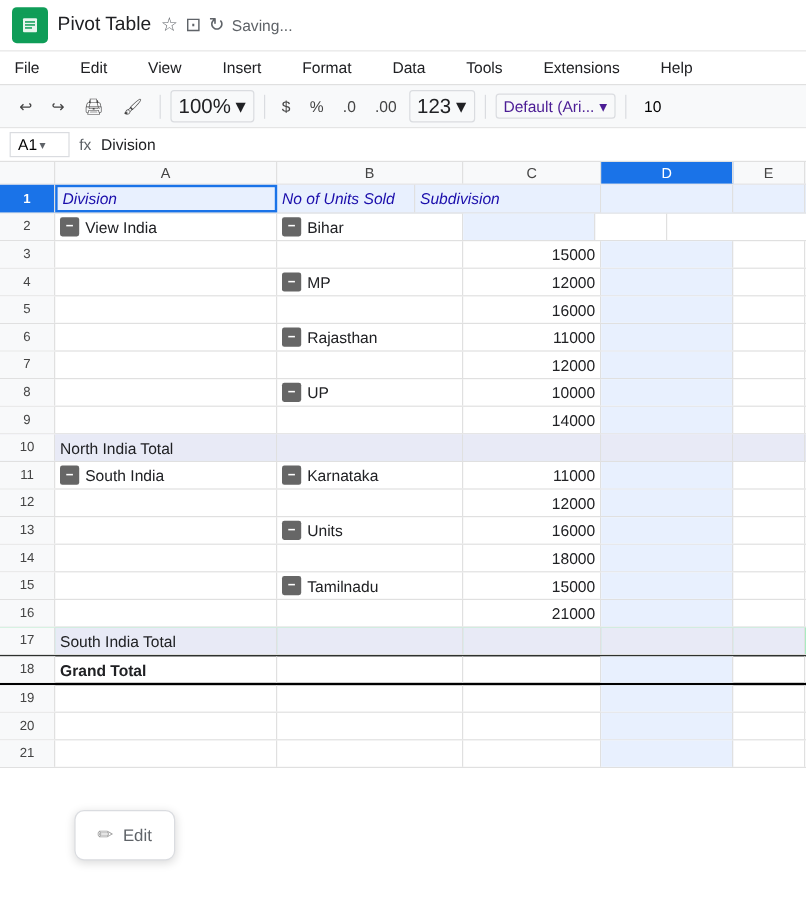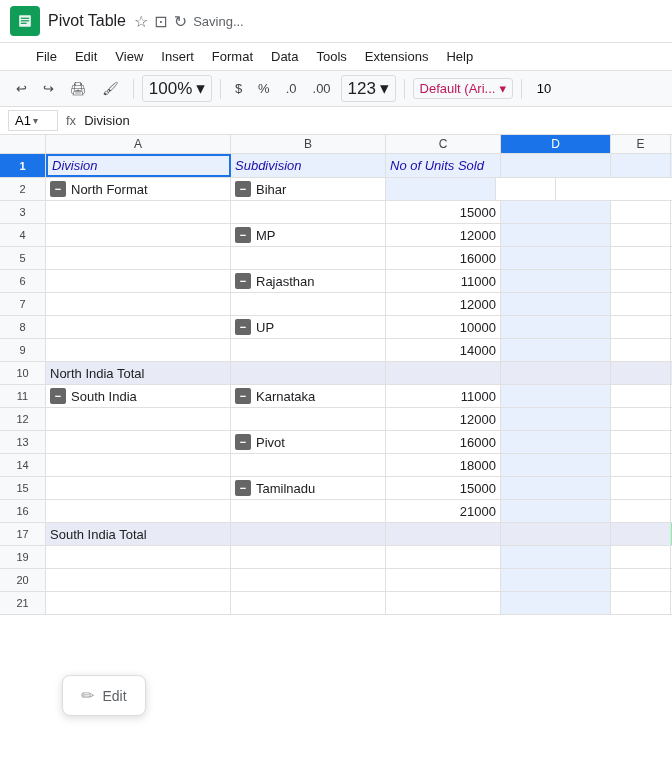--- a/index.html
+++ b/index.html
@@ -15,40 +15,40 @@
       display: flex; align-items: center; justify-content: center;
     }
     .app-icon svg { width: 20px; height: 20px; }
     .title-text { font-size: 16px; color: #202124; font-weight: 400; }
     .title-icons { display: flex; gap: 6px; align-items: center; }
     .title-icon { color: #5f6368; font-size: 16px; cursor: pointer; }
     .saving-text { color: #5f6368; font-size: 13px; }
 
     
     .menu-bar {
-      display: flex; align-items: center; padding: 2px 28px; gap: 2px;
+      display: flex; align-items: center; padding: 2px 4px; gap: 18px;
       background: #fff;
     }
     .menu-item { padding: 4px 8px; font-size: 13px; color: #202124; cursor: pointer; border-radius: 4px; }
 
     
     .toolbar {
       display: flex; align-items: center; padding: 4px 10px; gap: 4px;
       background: #f8f9fa; border-top: 1px solid #e0e0e0; border-bottom: 1px solid #e0e0e0;
     }
     .toolbar-btn { padding: 3px 6px; font-size: 13px; color: #444; cursor: pointer; border-radius: 3px; background: none; border: none; }
     .toolbar-separator { width: 1px; height: 20px; background: #dadce0; margin: 0 4px; }
     .zoom-select {
       display: flex; align-items: center; border: 1px solid #dadce0; border-radius: 3px;
       padding: 2px 6px; font-size: 17px; color: #202124; cursor: pointer; gap: 4px;
     }
     .currency-btn { padding: 3px 6px; font-size: 13px; color: #444; cursor: pointer; }
     .font-select {
       display: flex; align-items: center; border: 1px solid #dadce0; border-radius: 3px;
-      padding: 2px 6px; font-size: 13px; color: #be185d; gap: 4px; cursor: pointer; justify-content: center;
+      padding: 2px 6px; font-size: 13px; color: #4c1d95; gap: 4px; cursor: pointer; justify-content: center;
     }
     .font-size-input { width: 28px; border: none; font-size: 13px; text-align: center; background: none; }
 
     
     .formula-bar {
       display: flex; align-items: center; padding: 3px 8px; gap: 8px;
       border-bottom: 1px solid #e0e0e0; background: #fff;
     }
     .cell-ref { display: flex; align-items: center; gap: 2px; border: 1px solid #dadce0; padding: 2px 6px; border-radius: 0; font-size: 13px; min-width: 50px; }
     .cell-ref-dropdown { color: #5f6368; font-size: 10px; }
@@ -190,31 +190,31 @@
     <div class="col-header col-a">A</div>
     <div class="col-header col-b">B</div>
     <div class="col-header col-c">C</div>
     <div class="col-header col-d selected">D</div>
     <div class="col-header col-e">E</div>
   </div>
 
   <div class="row" style="background:#e8f0fe;">
     <div class="row-num selected">1</div>
     <div class="cell cell-a" style="font-style:italic;color:#1a0dab;border:2px solid #1a73e8;">Division</div>
+    <div class="cell cell-c" style="font-style:italic;color:#1a0dab;">No of Units Sold</div>
     <div class="cell cell-b" style="font-style:italic;color:#1a0dab;">Subdivision</div>
-    <div class="cell cell-c" style="font-style:italic;color:#1a0dab;">No of Units Sold</div>
     <div class="cell cell-d col-d-selected"></div>
     <div class="cell cell-e"></div>
   </div>
 
   <div class="row">
     <div class="row-num">2</div>
     <div class="cell cell-a">
       <span class="minus-btn">−</span>
-      <span>North Format</span>
+      <span>View India</span>
     </div>
     <div class="cell cell-b">
       <span class="minus-btn">−</span>
       <span>Bihar</span>
     </div>
     <div class="cell cell-d col-d-selected"></div>
     <div class="cell cell-e"></div>
   </div>
 
   <div class="row">
@@ -320,21 +320,21 @@
     <div class="cell cell-c number">12000</div>
     <div class="cell cell-d col-d-selected"></div>
     <div class="cell cell-e"></div>
   </div>
 
   <div class="row">
     <div class="row-num">13</div>
     <div class="cell cell-a"></div>
     <div class="cell cell-b">
       <span class="minus-btn">−</span>
-      <span>Pivot</span>
+      <span>Units</span>
     </div>
     <div class="cell cell-c number">16000</div>
     <div class="cell cell-d col-d-selected"></div>
     <div class="cell cell-e"></div>
   </div>
 
   <div class="row">
     <div class="row-num">14</div>
     <div class="cell cell-a"></div>
     <div class="cell cell-b"></div>
@@ -366,20 +366,28 @@
 
   <div class="row" style="background:#86efac;">
     <div class="row-num">17</div>
     <div class="cell cell-a" style="background:#e8eaf6;">South India Total</div>
     <div class="cell cell-b" style="background:#e8eaf6;"></div>
     <div class="cell cell-c" style="background:#e8eaf6;"></div>
     <div class="cell cell-d" style="background:#e8eaf6;"></div>
     <div class="cell cell-e" style="background:#e8eaf6;"></div>
   </div>
 
+  <div class="row" style="border-bottom:2.5px solid #000;border-top:1.5px solid #000;">
+    <div class="row-num">18</div>
+    <div class="cell cell-a" style="font-weight:bold;">Grand Total</div>
+    <div class="cell cell-b"></div>
+    <div class="cell cell-c"></div>
+    <div class="cell cell-d col-d-selected"></div>
+    <div class="cell cell-e"></div>
+  </div>
 
   <div class="row">
     <div class="row-num">19</div>
     <div class="cell cell-a"></div>
     <div class="cell cell-b"></div>
     <div class="cell cell-c"></div>
     <div class="cell cell-d col-d-selected"></div>
     <div class="cell cell-e"></div>
   </div>
 

